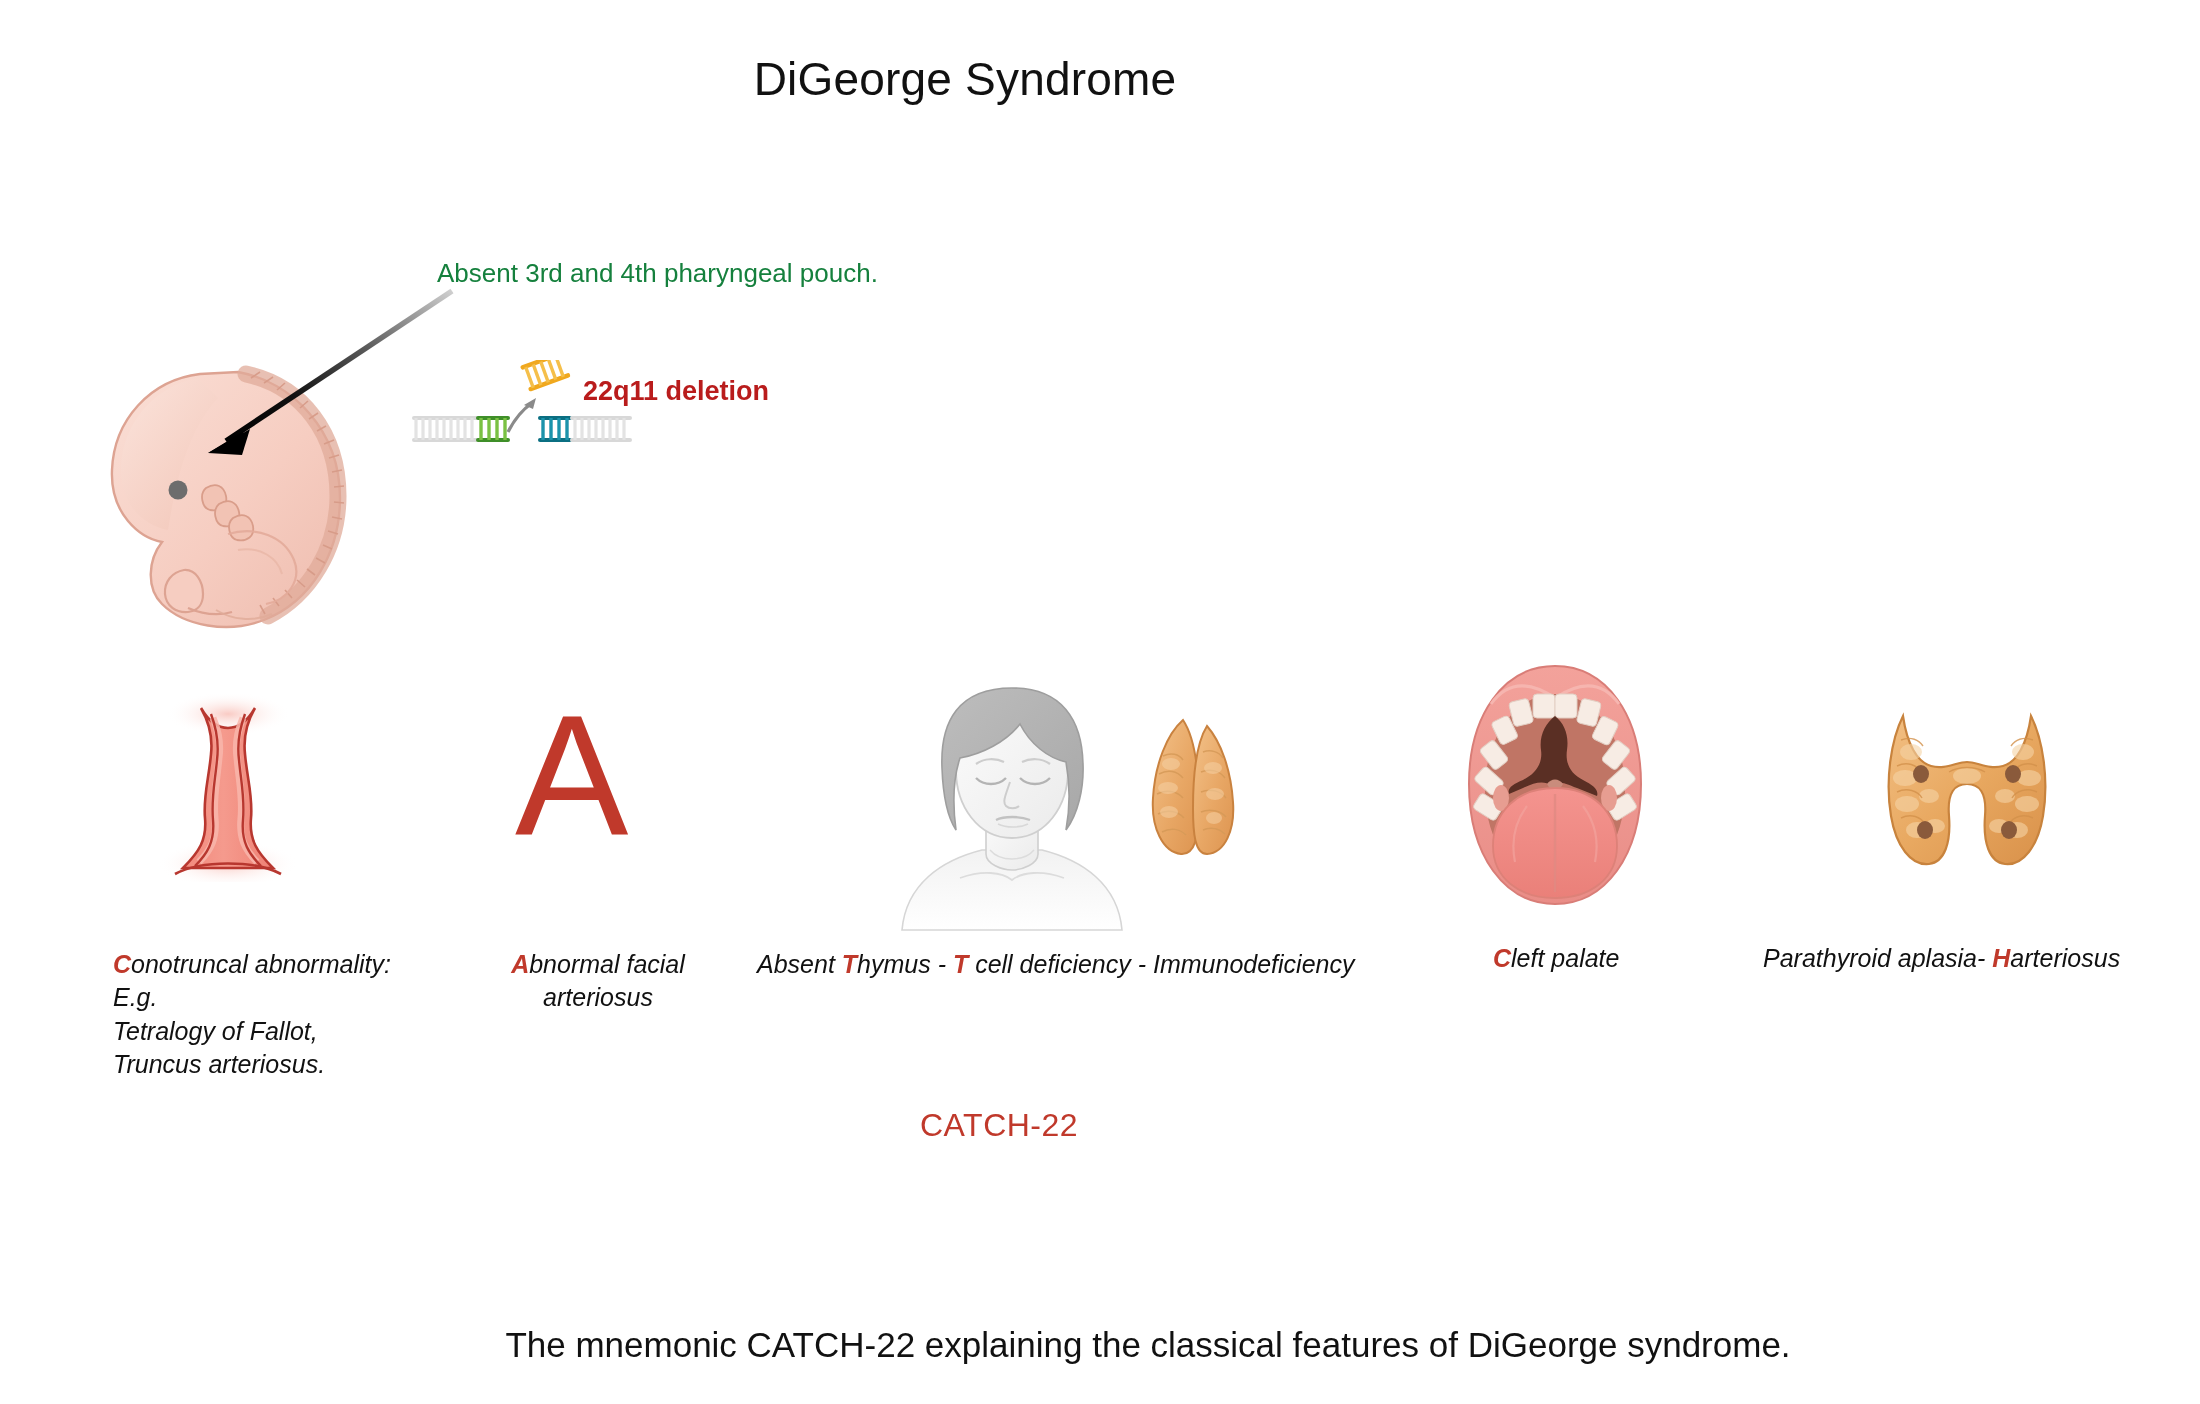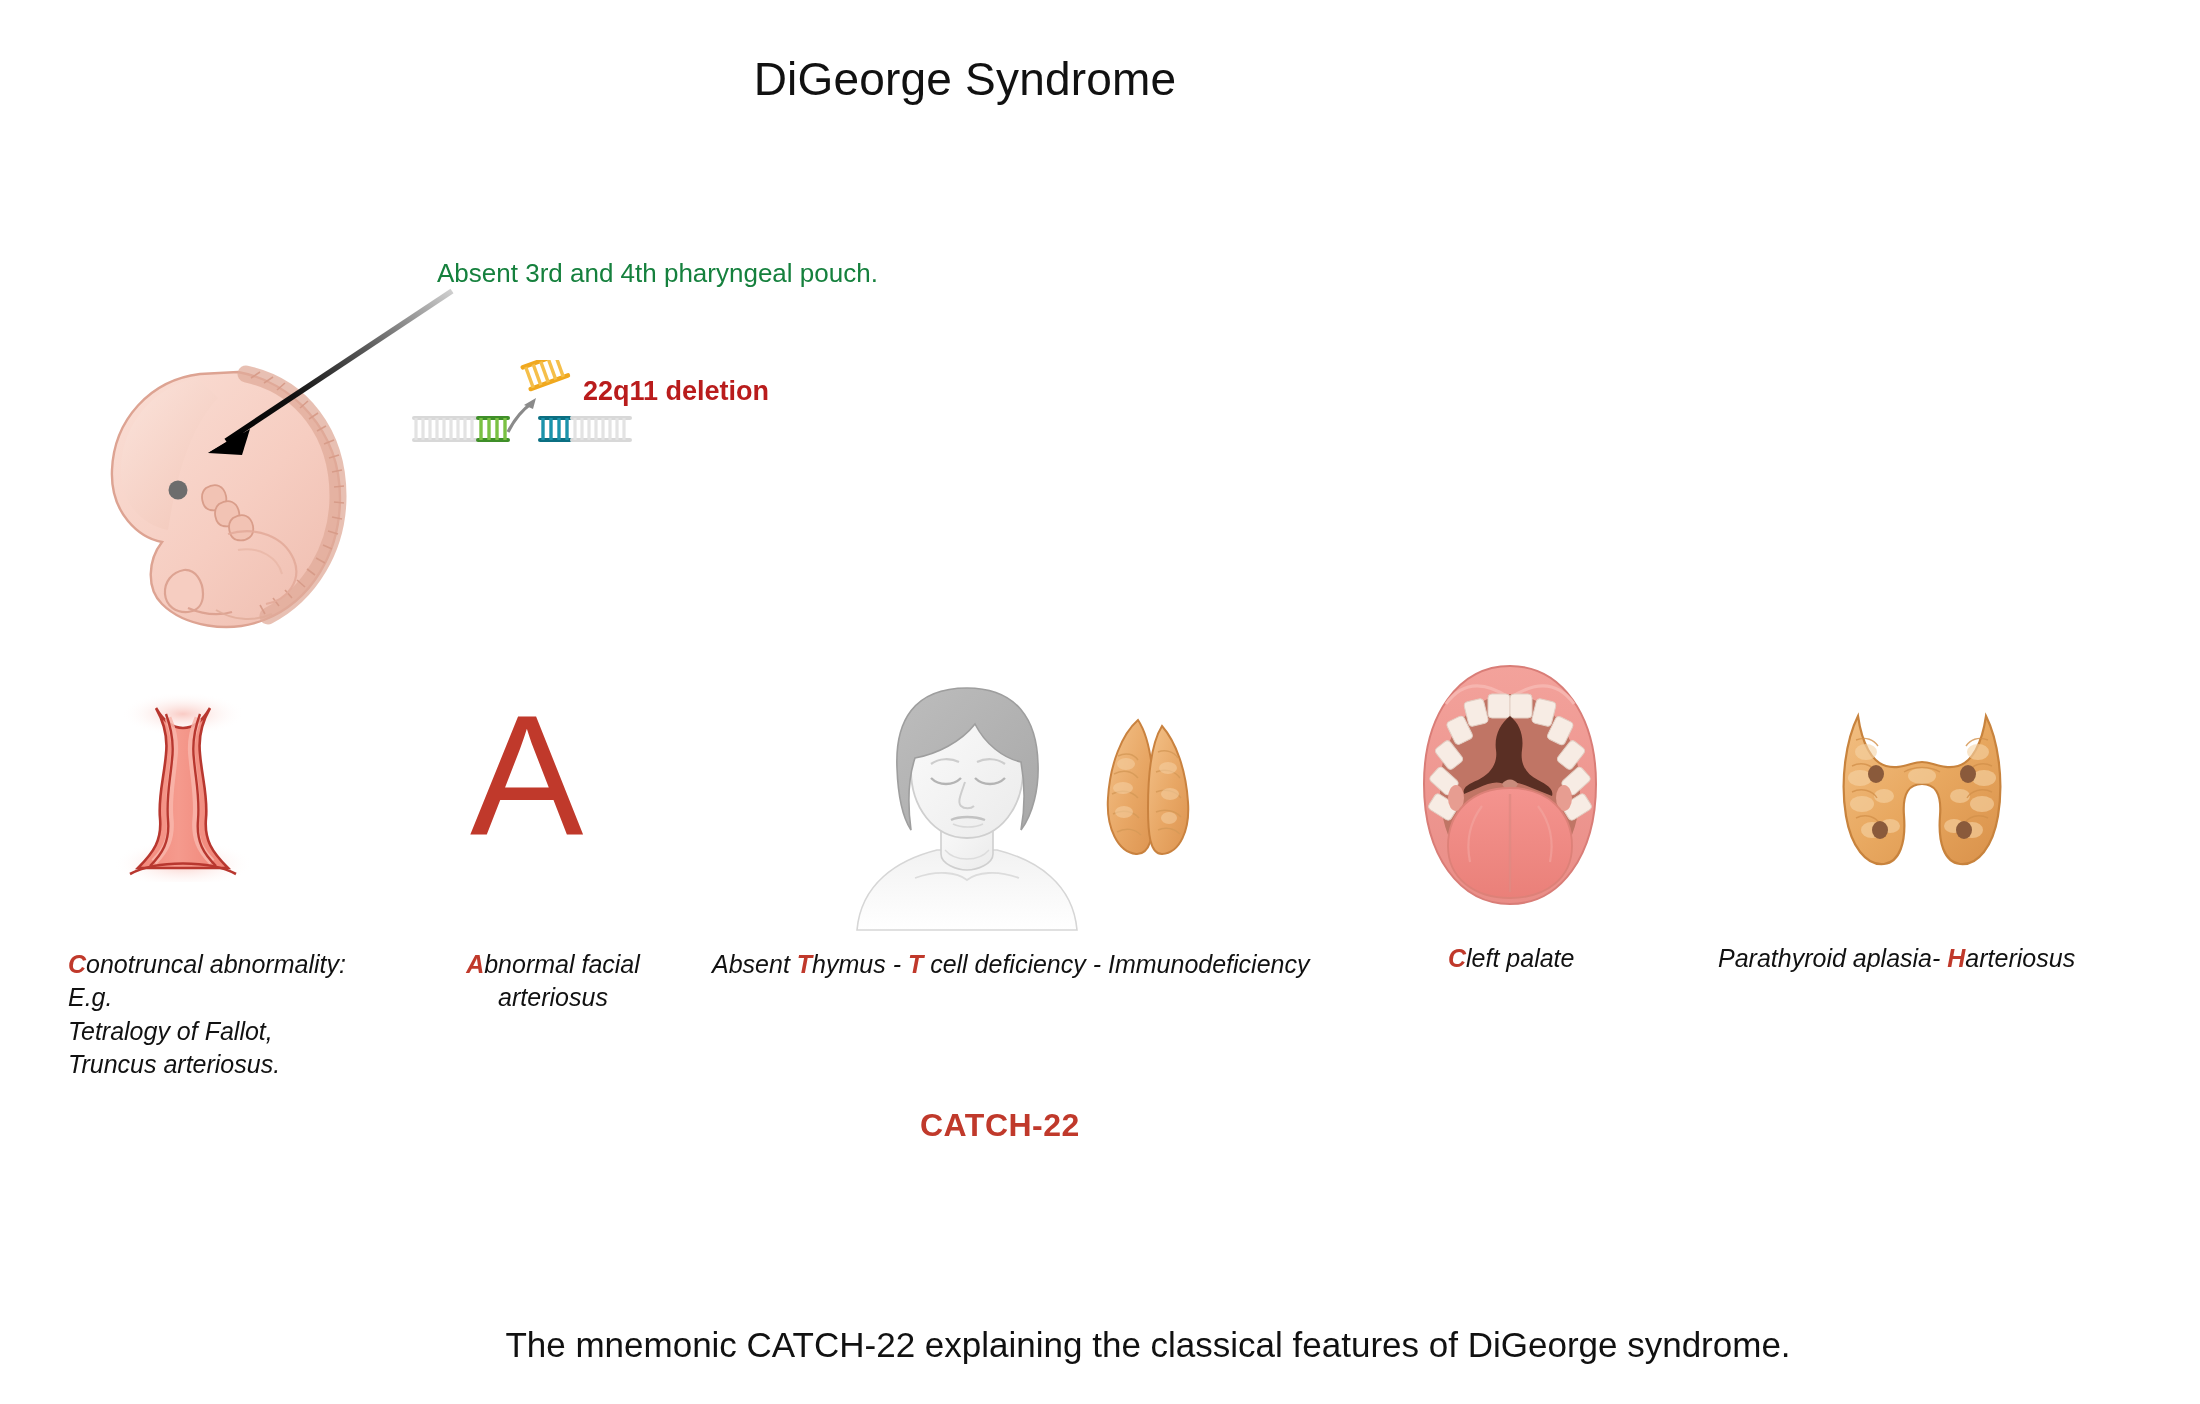--- a/index.html
+++ b/index.html
@@ -11,20 +11,21 @@
     width: 2200px;
     height: 1404px;
     position: relative;
     font-family: "Liberation Sans", sans-serif;
     color: #1a1a1a;
     overflow: hidden;
   }
   .stage {
     position: absolute;
     inset: 0;
+    padding-left: 45px;
   }
 
   
   .title {
     position: absolute;
     left: 0;
     top: 52px;
     width: 1930px;
     text-align: center;
     font-size: 46px;
@@ -105,21 +106,21 @@
     color: #c0392b;
     font-family: "Liberation Sans", sans-serif;
   }
 
   
   .catch22 {
     position: absolute;
     left: 920px;
     top: 1107px;
     font-size: 32px;
-    font-weight: bold;
+    font-weight: normal;
     letter-spacing: .5px;
     color: #c0392b;
   }
 
   
   .bottom-cap {
     position: absolute;
     left: 0;
     top: 1325px;
     width: 2200px;

